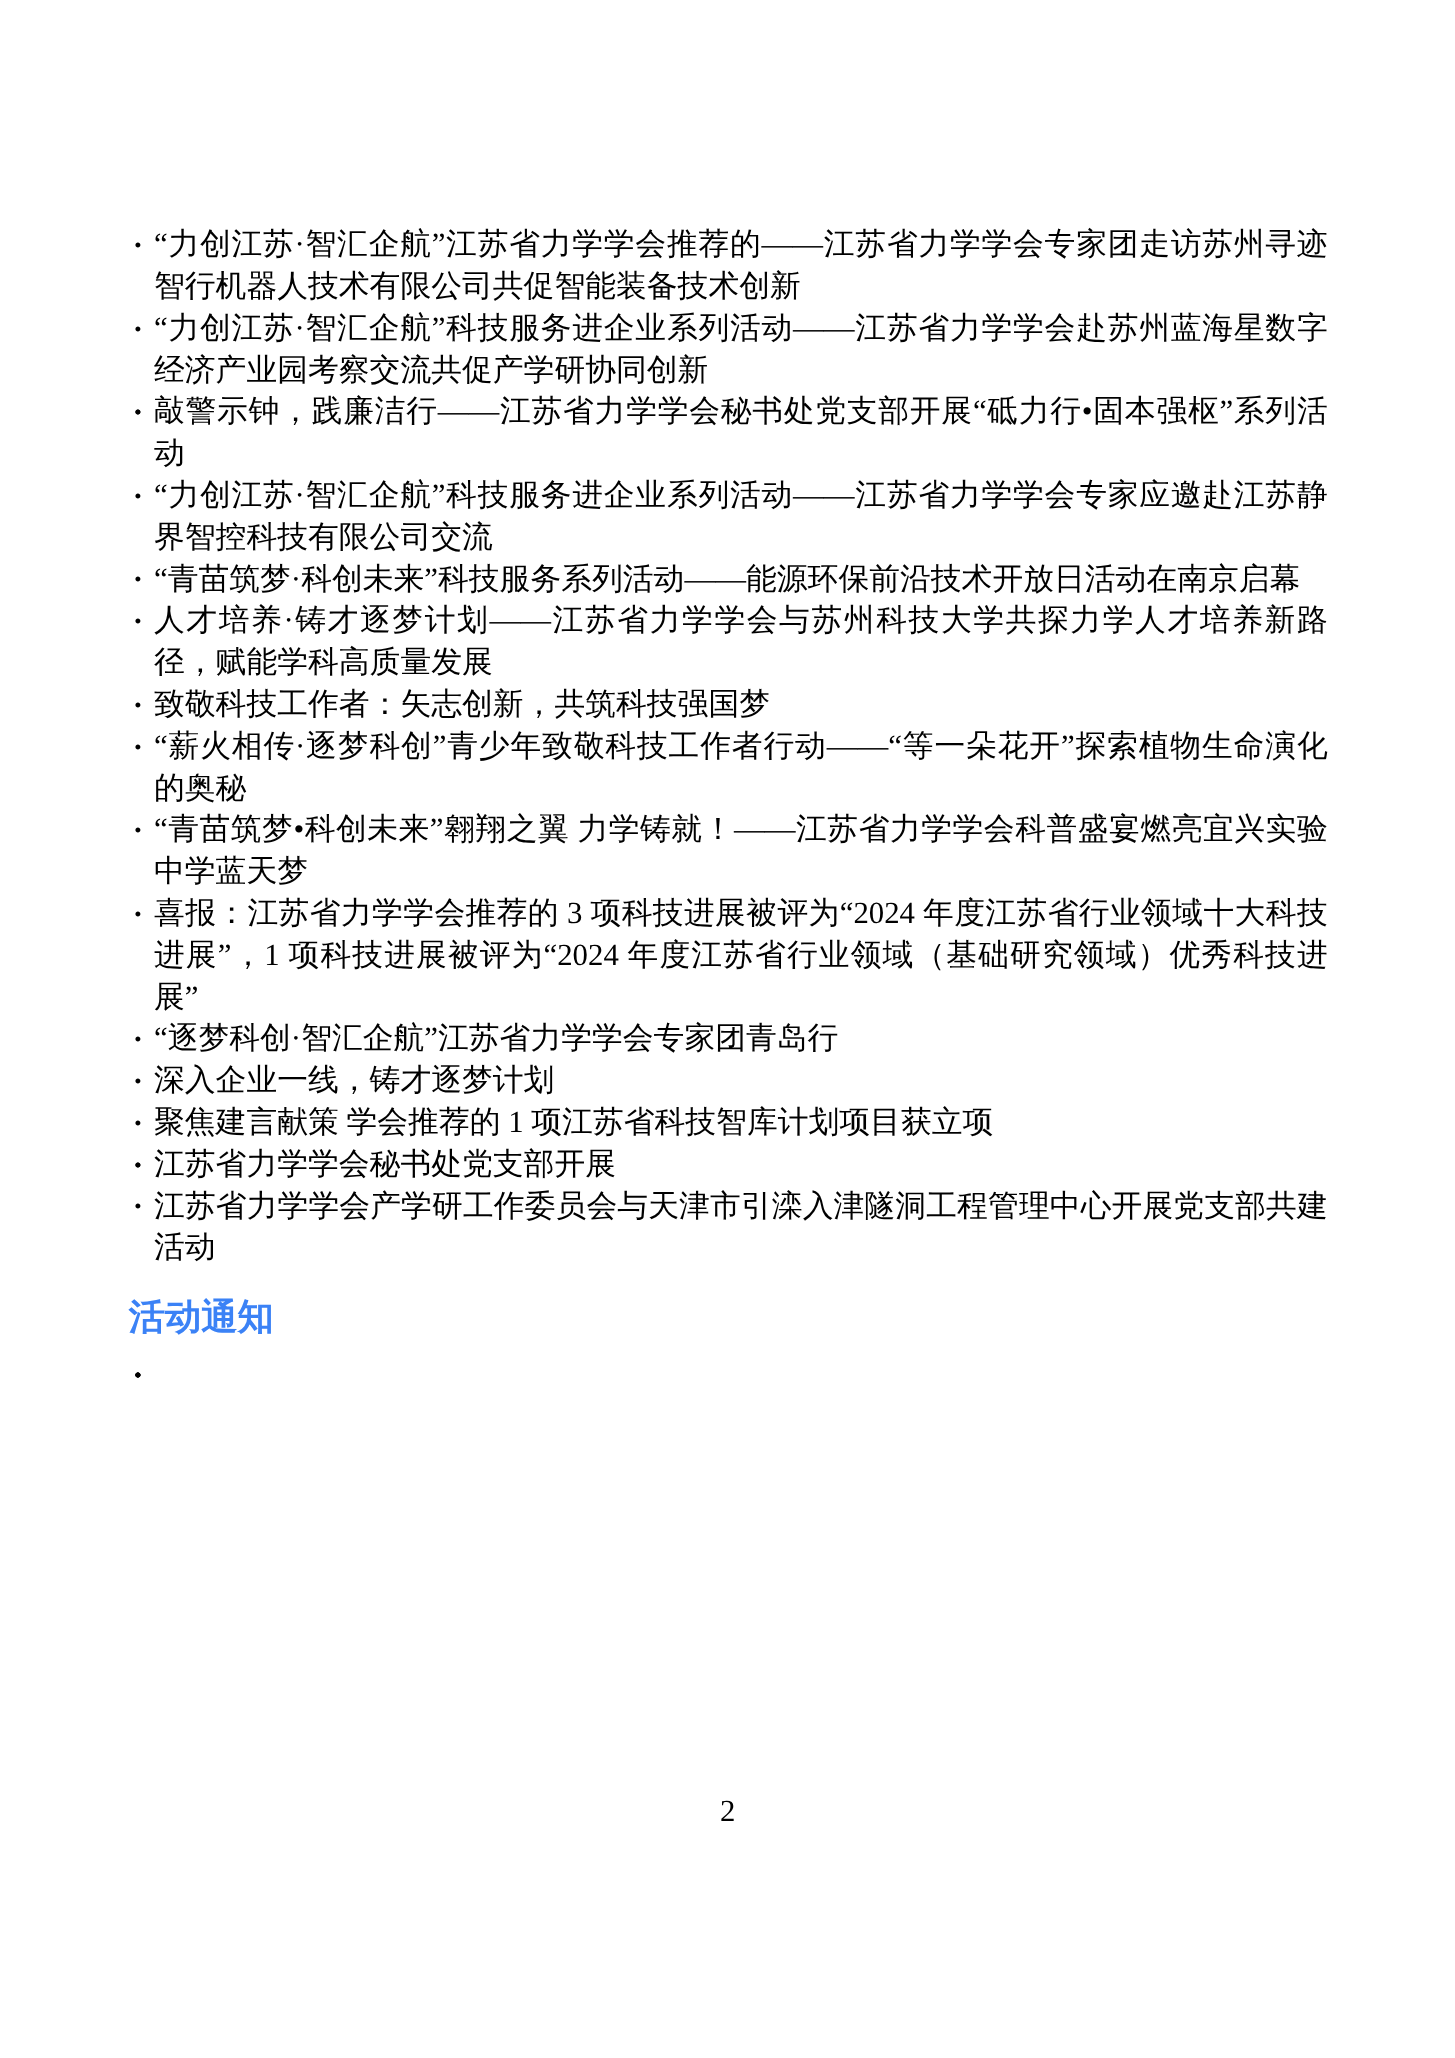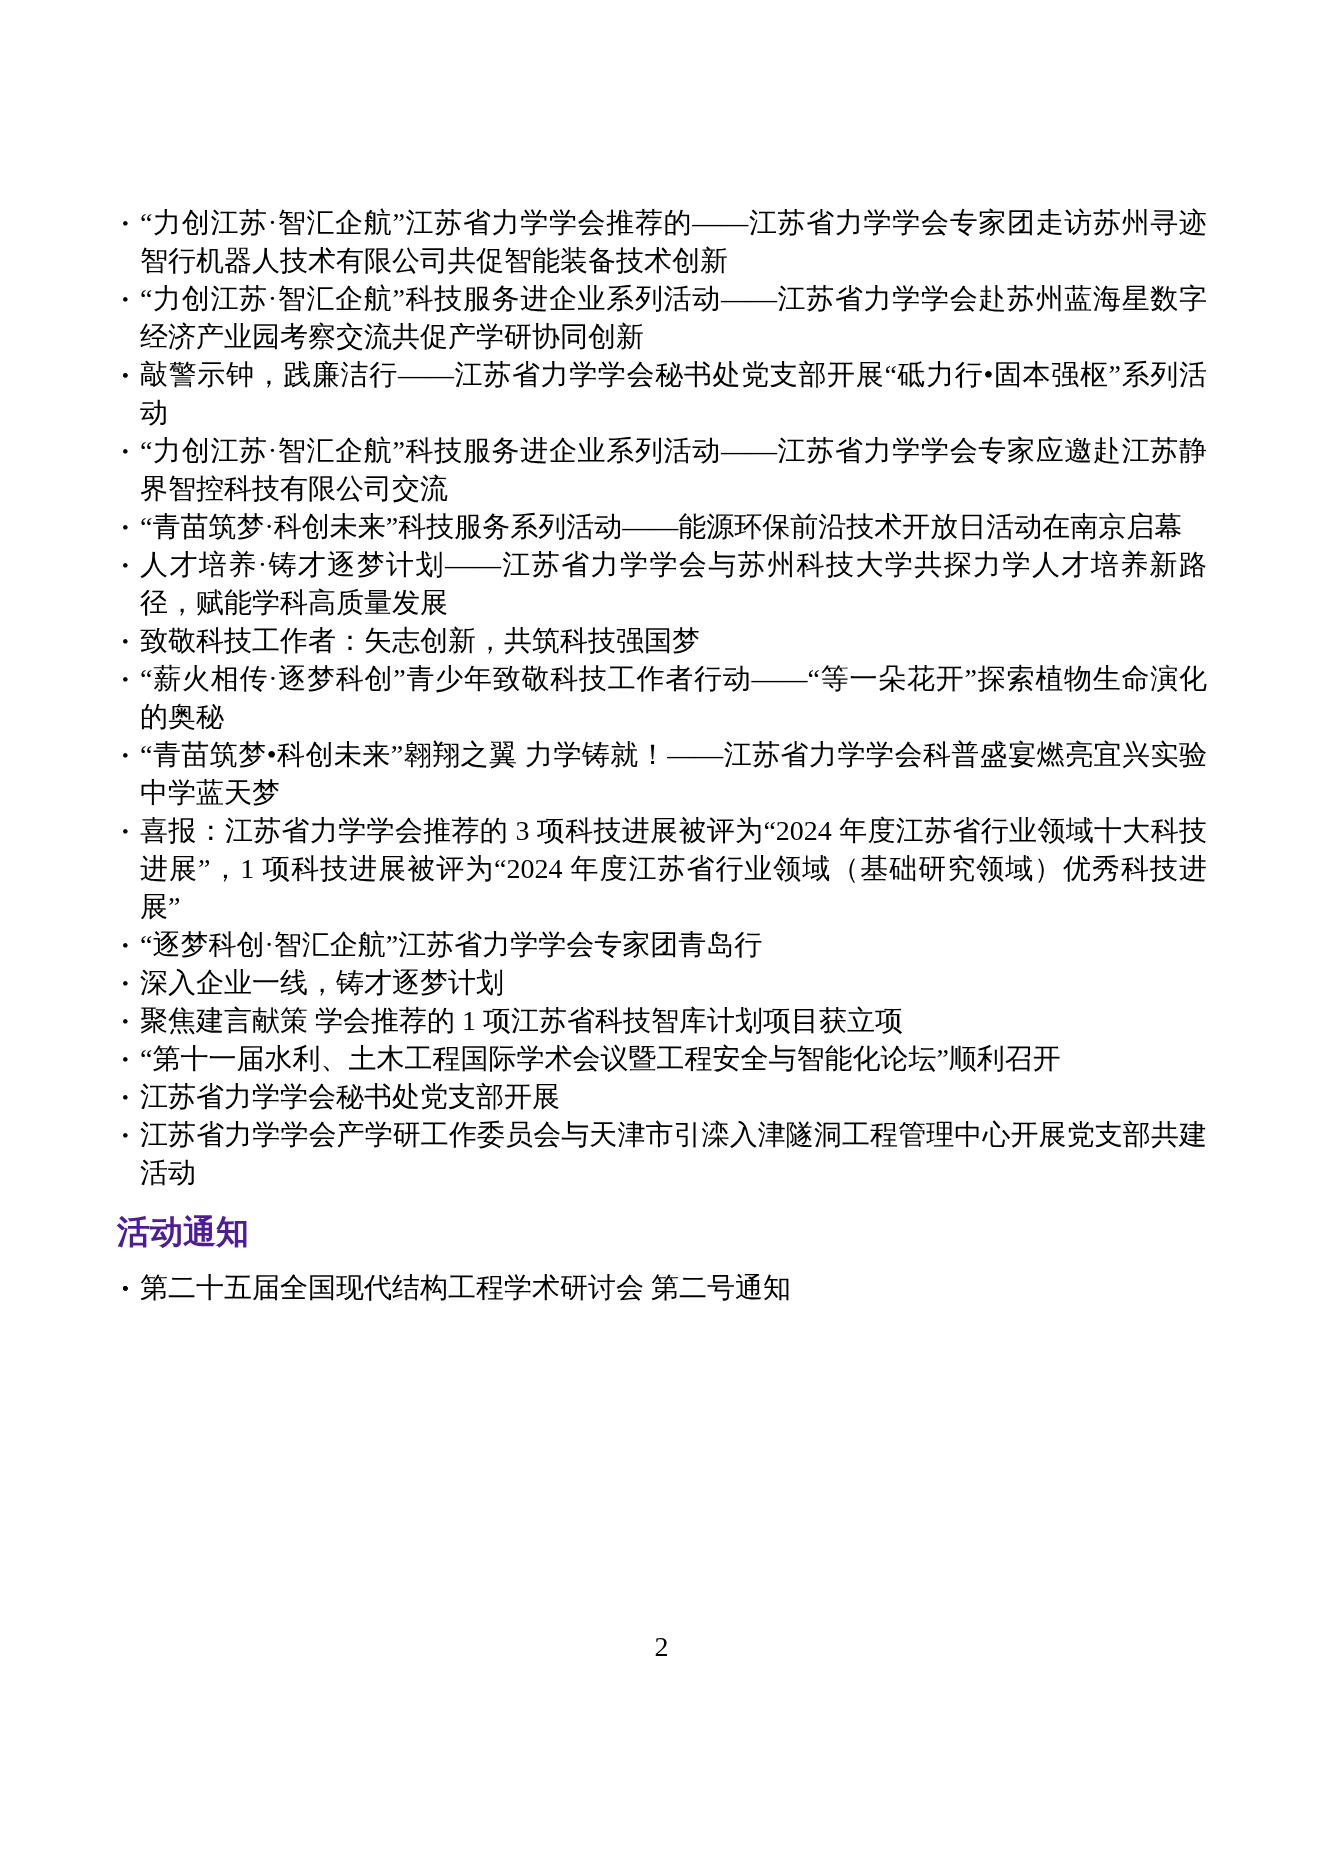--- a/index.html
+++ b/index.html
@@ -48,22 +48,22 @@
     top: 1px;
     font-size: 19px;
     line-height: 38px;
     color: #000000;
   }
   .section-heading {
     margin: 21px 0 12px 0;
     font-size: 33px;
     line-height: 44px;
     font-weight: bold;
-    font-family: Liberation Mono, monospace;
-    color: #4c1d95;
+    font-family: Liberation Sans, sans-serif;
+    color: #3b82f6;
   }
   .page-number {
     position: absolute;
     top: 1629px;
     left: 0;
     width: 1323px;
     text-align: center;
     font-size: 28px;
     line-height: 36px;
     color: #000000;
@@ -126,21 +126,20 @@
       <li>
         <span class="bullet">•</span>
         <span>深入企业一线，铸才逐梦计划</span>
       </li>
       <li>
         <span class="bullet">•</span>
         <span>聚焦建言献策 学会推荐的 1 项江苏省科技智库计划项目获立项</span>
       </li>
       <li>
         <span class="bullet">•</span>
-        <span>“第十一届水利、土木工程国际学术会议暨工程安全与智能化论坛”顺利召开</span>
       </li>
       <li>
         <span class="bullet">•</span>
         <span>江苏省力学学会秘书处党支部开展</span>
       </li>
       <li>
         <span class="bullet">•</span>
         <span>江苏省力学学会产学研工作委员会与天津市引滦入津隧洞工程管理中心开展党支部共建活动</span>
       </li>
     </ul>
@@ -152,20 +151,19 @@
         <span class="bullet">•</span>
       </li>
       <li>
         <span class="bullet">•</span>
       </li>
       <li>
         <span class="bullet">•</span>
       </li>
       <li>
         <span class="bullet">•</span>
-        <span>第二十五届全国现代结构工程学术研讨会 第二号通知</span>
       </li>
     </ul>
 
   </div>
 
   <div class="page-number">2</div>
 </div>
 
 </body></html>

